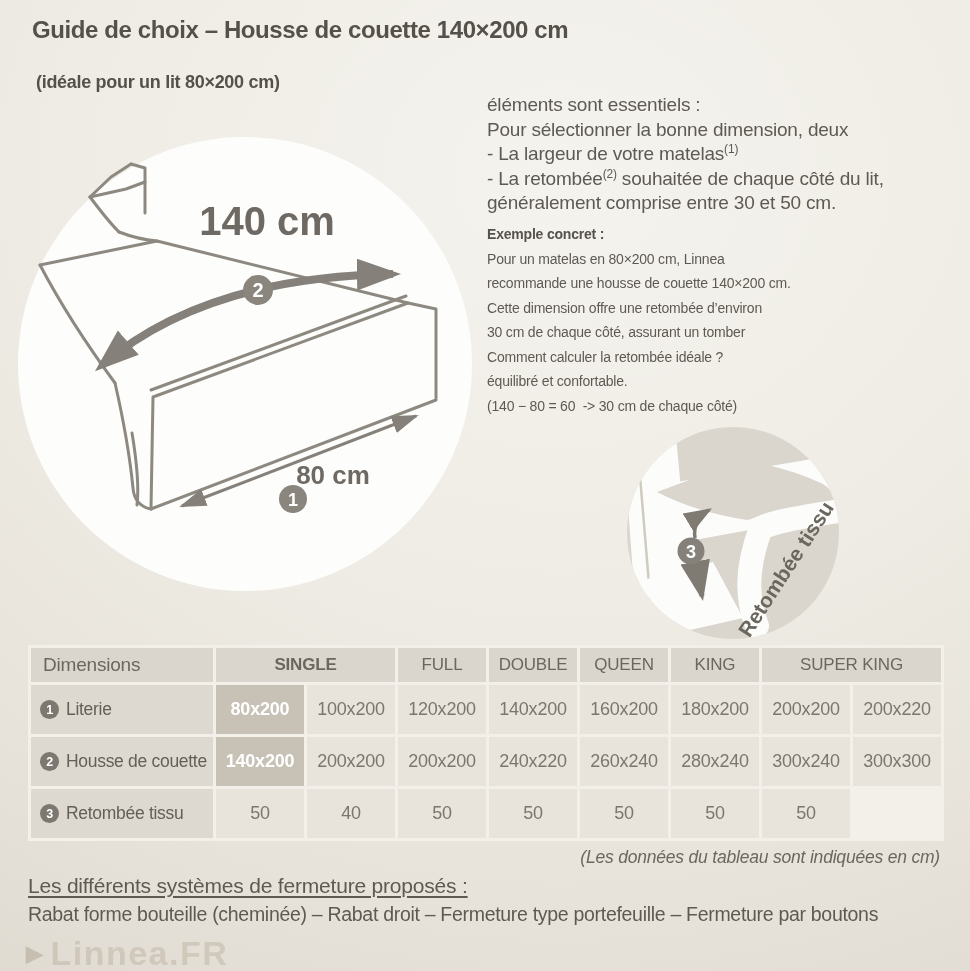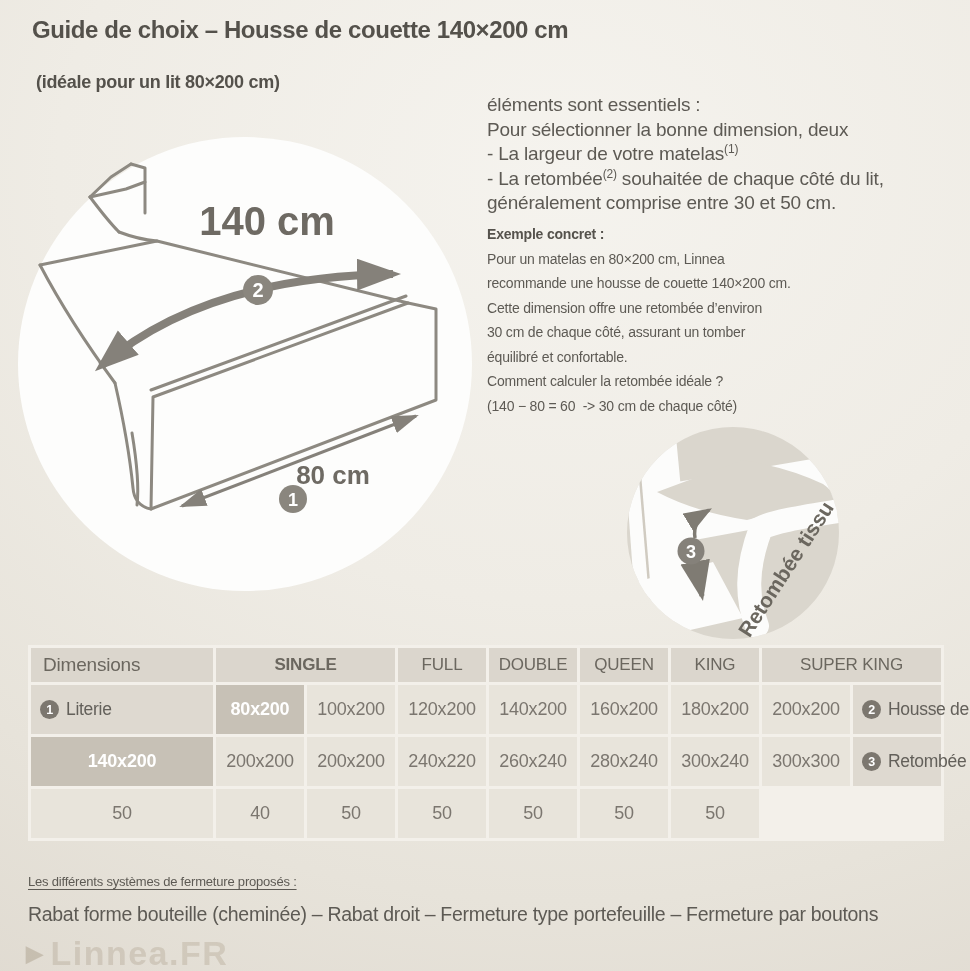--- a/index.html
+++ b/index.html
@@ -67,21 +67,21 @@
     background:#7c776f;color:#fff;font-size:12.5px;font-weight:700;
     margin-right:7px;flex:0 0 auto;
   }
   .table-footnote{
     position:absolute;right:30px;top:847px;
     font-size:17.5px;font-style:italic;color:#6b675f;letter-spacing:-0.2px;
     white-space:nowrap;
   }
   .closures-heading{
     position:absolute;left:28px;top:874px;
-    font-size:13px;color:#5d5a54;letter-spacing:-0.2px;
+    font-size:21px;color:#5d5a54;letter-spacing:-0.2px;
     text-decoration:underline;text-underline-offset:3px;
     white-space:nowrap;
   }
   .closures-text{
     position:absolute;left:28px;top:903px;
     font-size:19.5px;color:#5d5a54;letter-spacing:-0.3px;
     white-space:nowrap;
   }
   .watermark{
     position:absolute;left:26px;top:934px;
@@ -144,22 +144,22 @@
     <div><span>- La retombée</span><sup>(2)</sup><span> souhaitée de chaque côté du lit,</span></div>
     <div>généralement comprise entre 30 et 50 cm.</div>
   </div>
 
   <div class="example-block">
     <div class="example-heading">Exemple concret :</div>
     <div>Pour un matelas en 80×200 cm, Linnea</div>
     <div>recommande une housse de couette 140×200 cm.</div>
     <div>Cette dimension offre une retombée d’environ</div>
     <div>30 cm de chaque côté, assurant un tomber</div>
+    <div>Comment calculer la retombée idéale ?</div>
     <div>équilibré et confortable.</div>
-    <div>Comment calculer la retombée idéale ?</div>
     <div>(140 − 80 = 60&nbsp; -&gt; 30 cm de chaque côté)</div>
   </div>
 
   <svg class="drop-diagram" width="290" height="235" viewBox="0 0 290 235">
     <defs>
       <clipPath id="dropClip">
           <circle cx="138" cy="113" r="106"></circle>
         </clipPath>
       <marker id="dropHead" orient="auto-start-reverse" markerWidth="11" markerHeight="8" refX="7" refY="3" markerUnits="strokeWidth">
         <path d="M0,0 L8,3 L0,6 Z" fill="#7f7b73"></path>
@@ -196,20 +196,21 @@
       <span class="num-badge">1</span>
       <span>Literie</span>
     </div>
     <div class="tcell hl">80x200</div>
     <div class="tcell">100x200</div>
     <div class="tcell">120x200</div>
     <div class="tcell">140x200</div>
     <div class="tcell">160x200</div>
     <div class="tcell">180x200</div>
     <div class="tcell">200x200</div>
+    <div class="tcell">200x220</div>
 
     <div class="tcell rowlabel">
       <span class="num-badge">2</span>
       <span>Housse de couette</span>
     </div>
     <div class="tcell hl">140x200</div>
     <div class="tcell">200x200</div>
     <div class="tcell">200x200</div>
     <div class="tcell">240x220</div>
     <div class="tcell">260x240</div>
@@ -223,20 +224,21 @@
     </div>
     <div class="tcell">50</div>
     <div class="tcell">40</div>
     <div class="tcell">50</div>
     <div class="tcell">50</div>
     <div class="tcell">50</div>
     <div class="tcell">50</div>
     <div class="tcell">50</div>
   </div>
 
+  <div class="table-footnote">(Les données du tableau sont indiquées en cm)</div>
 
   <div class="closures-heading">Les différents systèmes de fermeture proposés :</div>
   <div class="closures-text">Rabat forme bouteille (cheminée) – Rabat droit – Fermeture type portefeuille – Fermeture par boutons</div>
 
   <div class="watermark">
     <span class="tri">▶</span><span>Linnea.FR</span>
   </div>
 
 </div>
 

